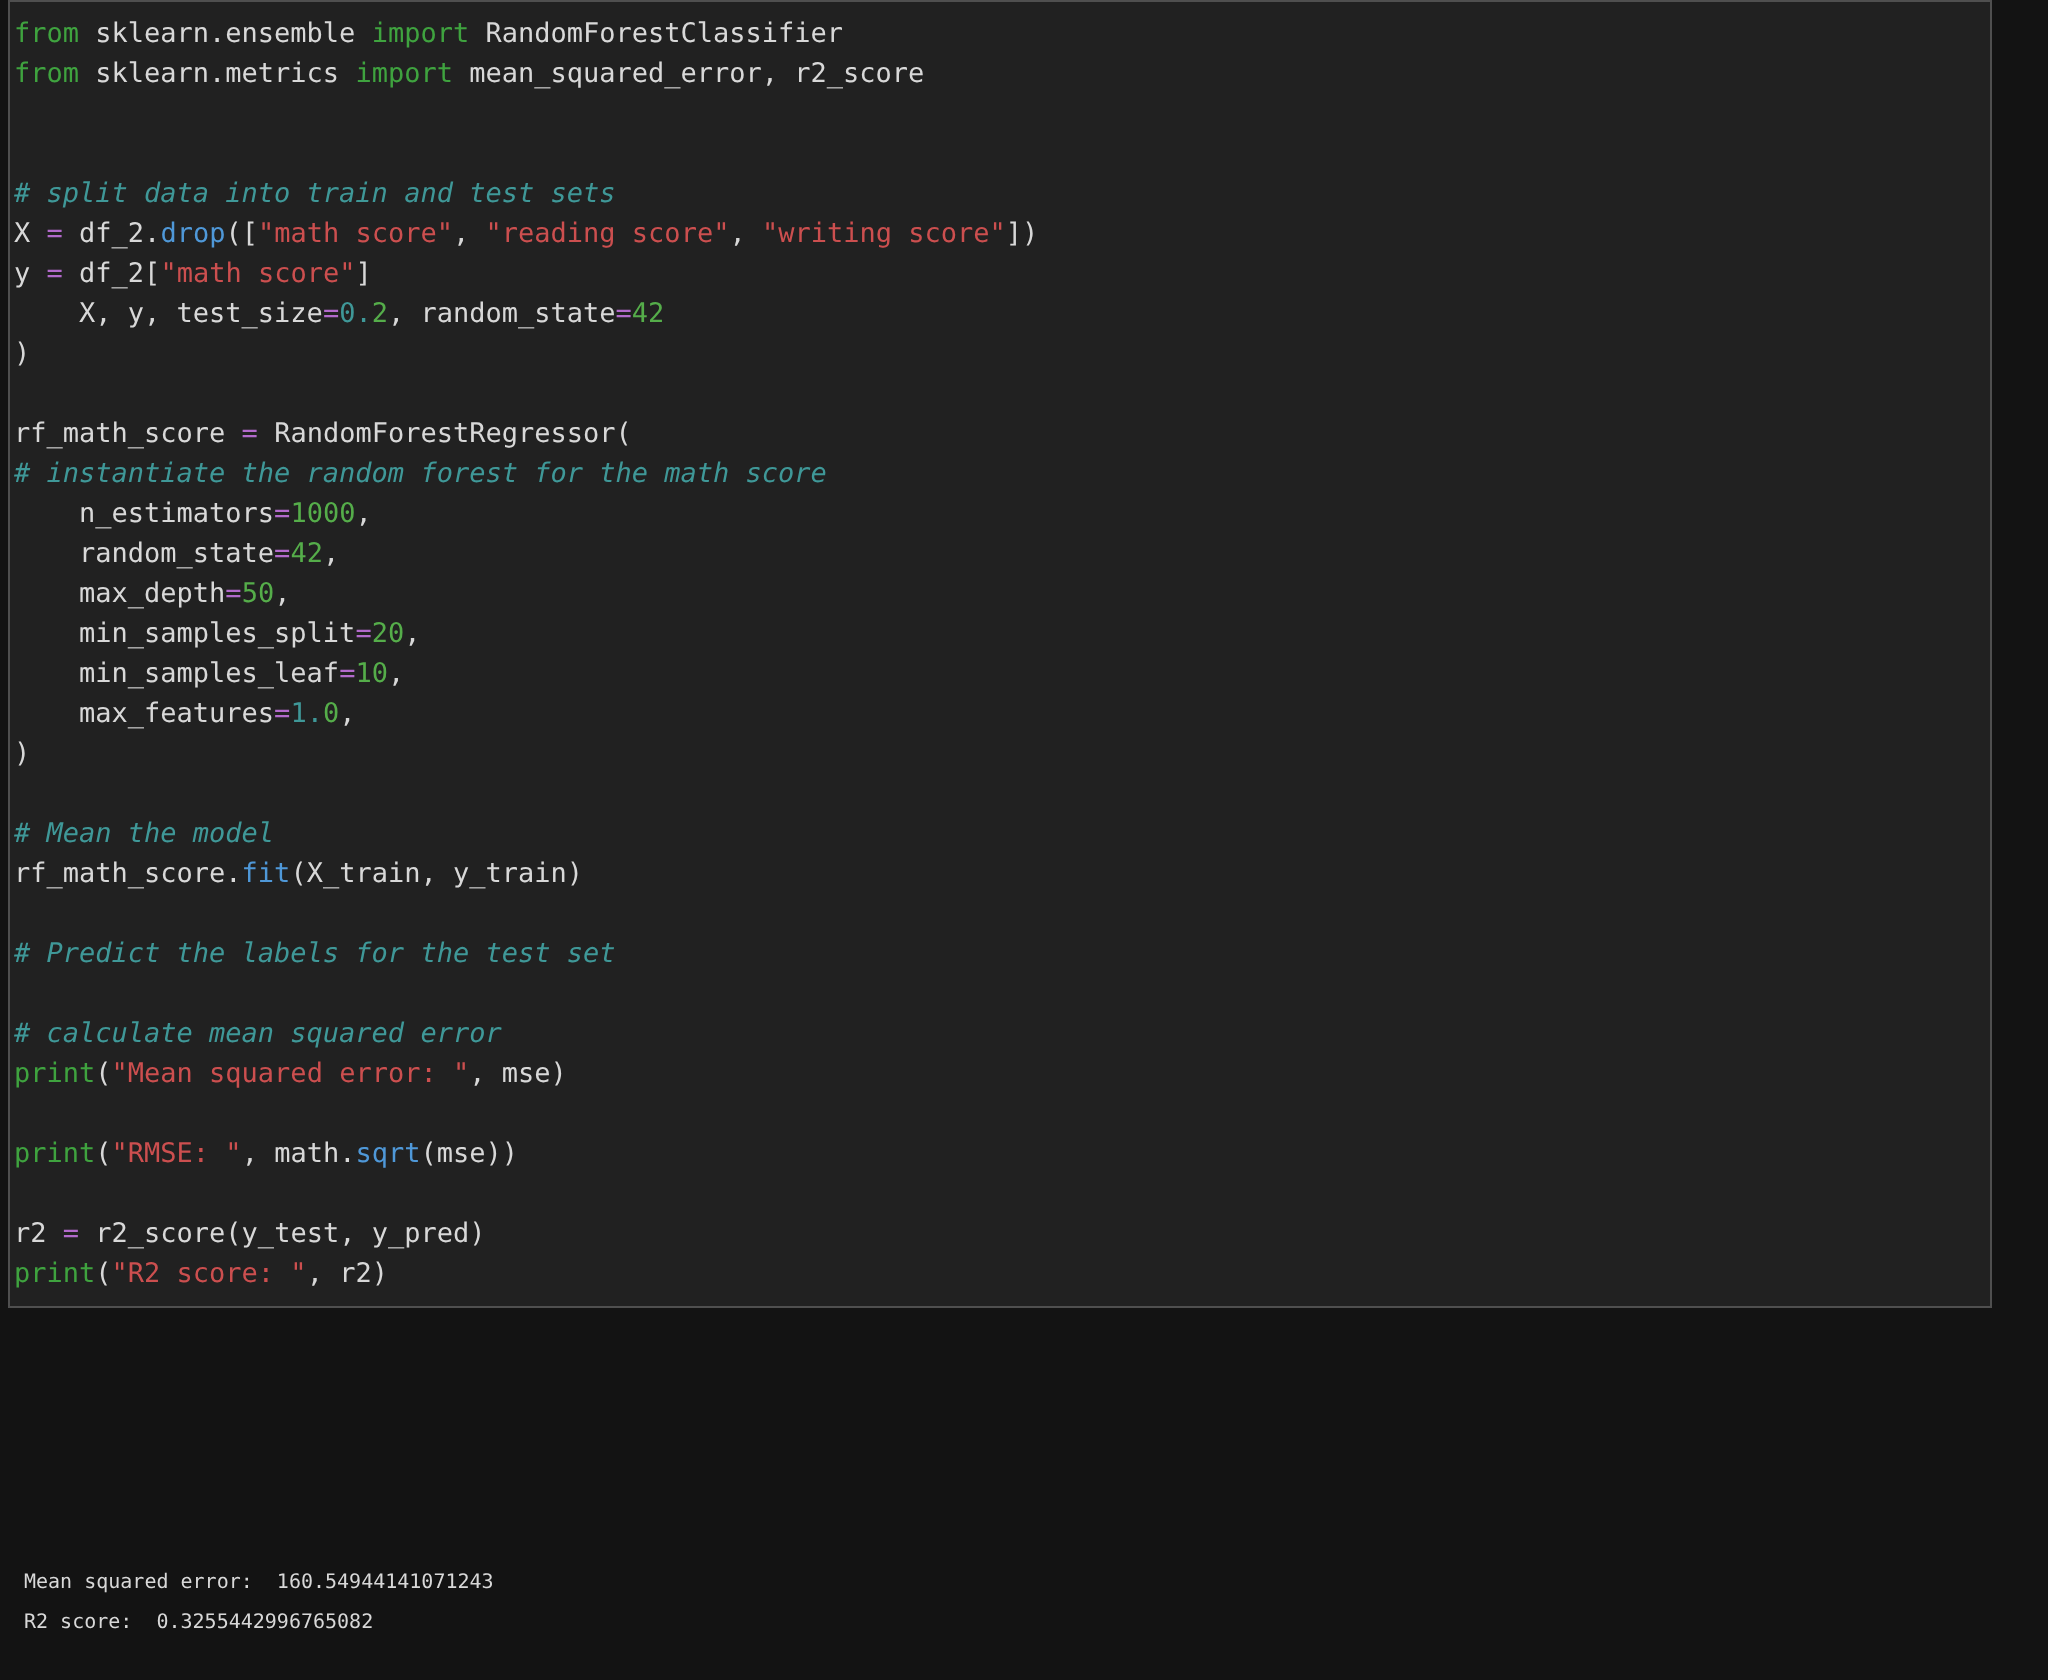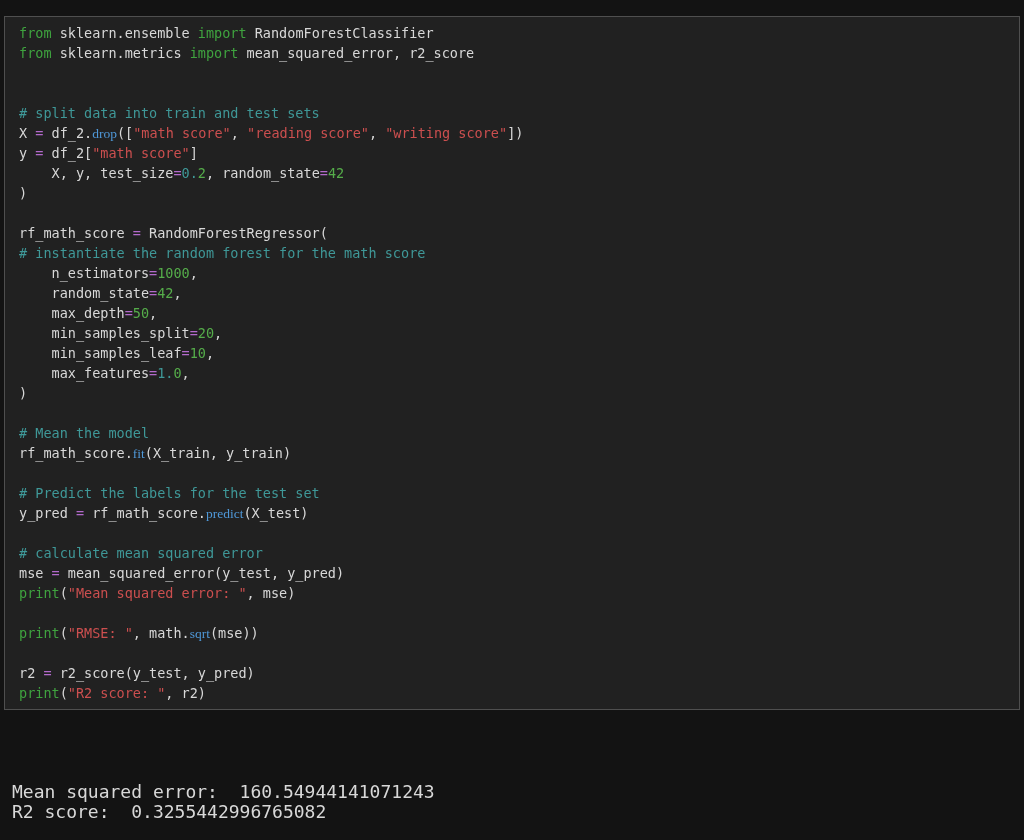--- a/index.html
+++ b/index.html
@@ -15,52 +15,52 @@
   }
   .page {
     position: relative;
     width: 1024px;
     height: 840px;
     background: var(--page-bg, #131313);
   }
   .cell {
     position: absolute;
     left: 4px;
-    top: 16px;
+    top: 0;
     width: 986px;
     border: 1px solid var(--cell-border, #4f4f4f);
     background: var(--cell-bg, #212121);
-    padding: 6px 14px;
+    padding: 6px 2px;
   }
   .code-line {
     height: 20px;
     line-height: 20px;
     font-size: 13.5px;
     white-space: pre;
     color: var(--c-p, #d8d8d8);
   }
   .tk-k { color: var(--c-k, #3fa33f); }
   .tk-p { color: var(--c-p, #d8d8d8); }
   .tk-s { color: var(--c-s, #cc4f4f); }
-  .tk-c { color: var(--c-c, #3f9898); }
-  .tk-f { color: var(--c-f, #4f98d8); font-family: Liberation Serif, serif; }
+  .tk-c { color: var(--c-c, #3f9898); font-style: italic; }
+  .tk-f { color: var(--c-f, #4f98d8); }
   .tk-o { color: var(--c-o, #b36acc); }
   .tk-n { color: var(--c-n, #55ad4a); }
   .tk-t { color: var(--c-t, #3f9898); }
   .output {
     position: absolute;
     left: 4px;
     top: 782px;
     width: 1006px;
     padding-left: 8px;
   }
   .output-line {
     height: 20px;
     line-height: 20px;
-    font-size: 18px;
+    font-size: 10px;
     white-space: pre;
     color: var(--c-out, #d8d8d8);
   }
 </style>
 </head>
 <body>
 
 <div class="page">
   <div class="cell" id="code-cell">
       <div class="code-line"><span class="tk-k">from</span><span class="tk-p"> sklearn.ensemble </span><span class="tk-k">import</span><span class="tk-p"> RandomForestClassifier</span></div>
@@ -80,24 +80,22 @@
       <div class="code-line"><span class="tk-p">    max_depth</span><span class="tk-o">=</span><span class="tk-n">50</span><span class="tk-p">,</span></div>
       <div class="code-line"><span class="tk-p">    min_samples_split</span><span class="tk-o">=</span><span class="tk-n">20</span><span class="tk-p">,</span></div>
       <div class="code-line"><span class="tk-p">    min_samples_leaf</span><span class="tk-o">=</span><span class="tk-n">10</span><span class="tk-p">,</span></div>
       <div class="code-line"><span class="tk-p">    max_features</span><span class="tk-o">=</span><span class="tk-t">1.</span><span class="tk-n">0</span><span class="tk-p">,</span></div>
       <div class="code-line"><span class="tk-p">)</span></div>
       <div class="code-line"></div>
       <div class="code-line"><span class="tk-c"># Mean the model</span></div>
       <div class="code-line"><span class="tk-p">rf_math_score.</span><span class="tk-f">fit</span><span class="tk-p">(X_train, y_train)</span></div>
       <div class="code-line"></div>
       <div class="code-line"><span class="tk-c"># Predict the labels for the test set</span></div>
-      <div class="code-line"><span class="tk-p">y_pred </span><span class="tk-o">=</span><span class="tk-p"> rf_math_score.</span><span class="tk-f">predict</span><span class="tk-p">(X_test)</span></div>
       <div class="code-line"></div>
       <div class="code-line"><span class="tk-c"># calculate mean squared error</span></div>
-      <div class="code-line"><span class="tk-p">mse </span><span class="tk-o">=</span><span class="tk-p"> mean_squared_error(y_test, y_pred)</span></div>
       <div class="code-line"><span class="tk-k">print</span><span class="tk-p">(</span><span class="tk-s">"Mean squared error: "</span><span class="tk-p">, mse)</span></div>
       <div class="code-line"></div>
       <div class="code-line"><span class="tk-k">print</span><span class="tk-p">(</span><span class="tk-s">"RMSE: "</span><span class="tk-p">, math.</span><span class="tk-f">sqrt</span><span class="tk-p">(mse))</span></div>
       <div class="code-line"></div>
       <div class="code-line"><span class="tk-p">r2 </span><span class="tk-o">=</span><span class="tk-p"> r2_score(y_test, y_pred)</span></div>
       <div class="code-line"><span class="tk-k">print</span><span class="tk-p">(</span><span class="tk-s">"R2 score: "</span><span class="tk-p">, r2)</span></div>
     </div>
   <div class="output" id="cell-output">
     <div class="output-line">Mean squared error:  160.54944141071243</div>
     <div class="output-line">R2 score:  0.3255442996765082</div>

